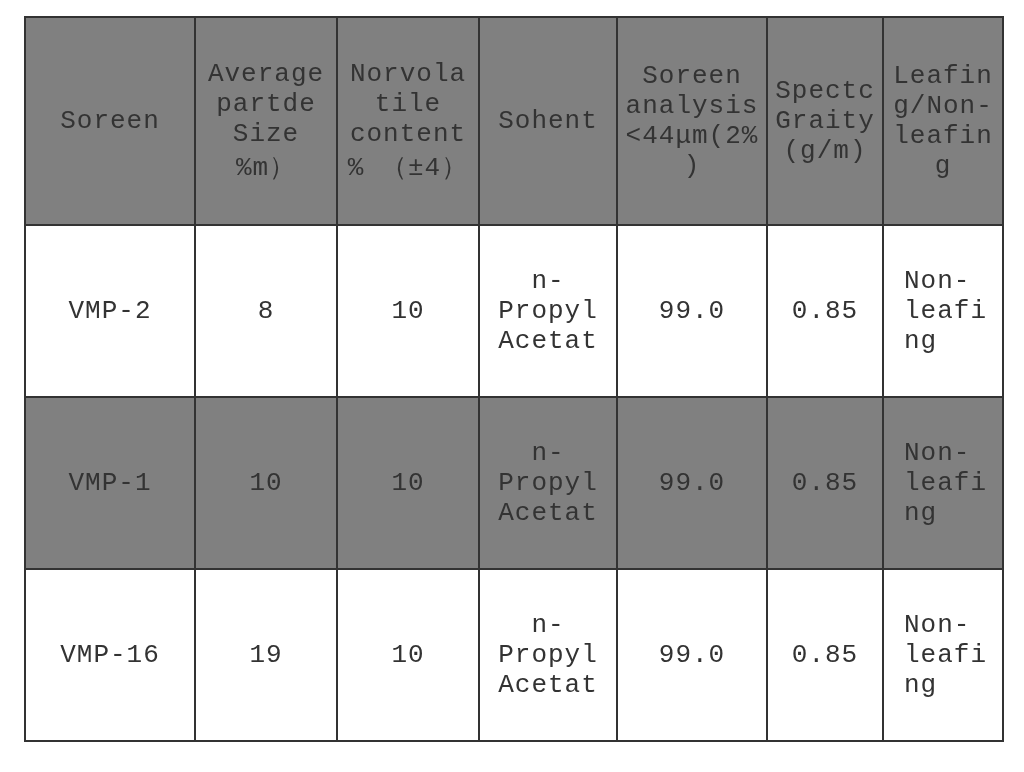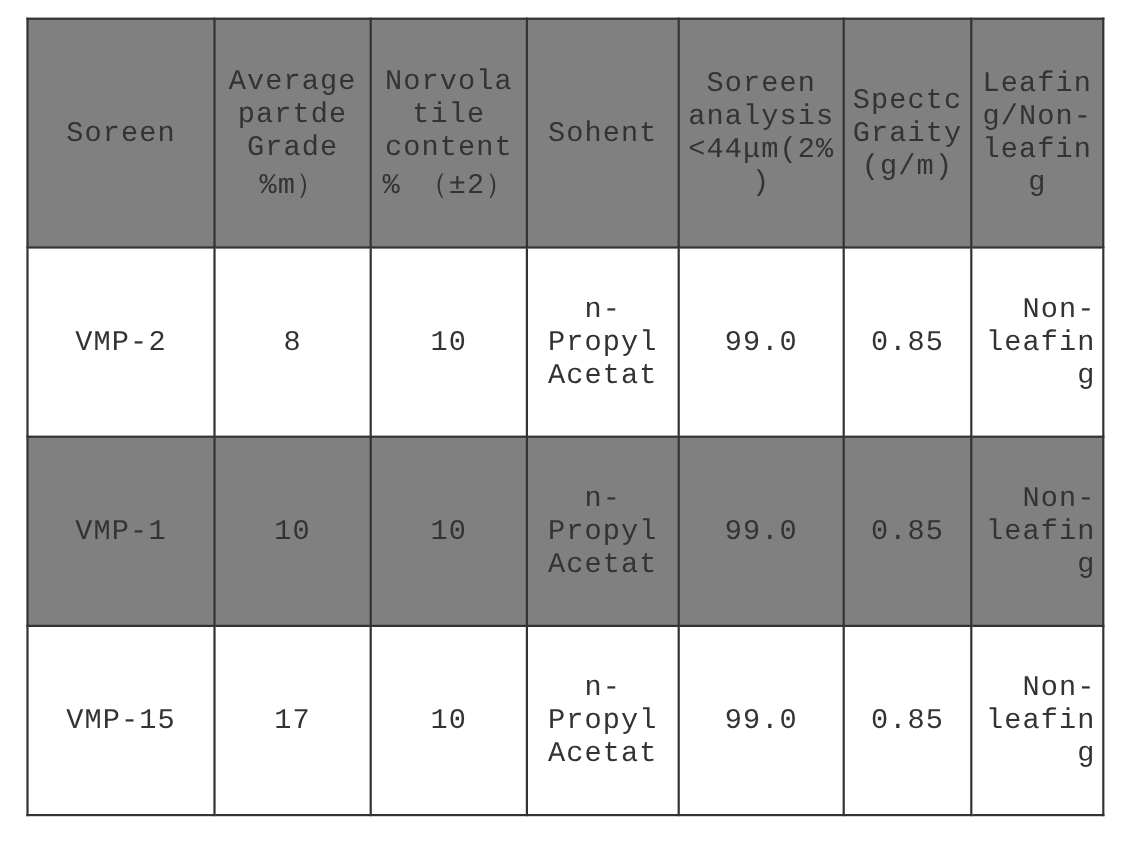--- a/index.html
+++ b/index.html
@@ -39,22 +39,22 @@
     height: 172px;
   }
   tbody tr.shade td {
     background: #808080;
   }
   td {
     text-align: center;
     padding: 10px 6px;
   }
   td.leafing {
-    text-align: right;
-    padding-left: 8px;
+    text-align: left;
+    padding-left: 20px;
   }
   col.c0 { width: 170px; }
   col.c1 { width: 142px; }
   col.c2 { width: 142px; }
   col.c3 { width: 138px; }
   col.c4 { width: 150px; }
   col.c5 { width: 116px; }
   col.c6 { width: 120px; }
 </style>
 </head>
@@ -67,23 +67,23 @@
         <col class="c1">
         <col class="c2">
         <col class="c3">
         <col class="c4">
         <col class="c5">
         <col class="c6">
     </colgroup>
     <thead>
       <tr>
         <th>Soreen</th>
-        <th>Average partde Grade   %m）</th>
+        <th>Average partde Size   %m）</th>
         <th>Norvolatile content %
-（±2）</th>
+（±4）</th>
         <th>Sohent</th>
         <th>Soreen analysis &lt;44μm(2%)</th>
         <th>Spectc Graity (g/m)</th>
         <th>Leafing/Non-leafing</th>
       </tr>
     </thead>
     <tbody>
       <tr>
         <td>VMP-2</td>
         <td>8</td>
@@ -96,22 +96,22 @@
       <tr class="shade">
         <td>VMP-1</td>
         <td>10</td>
         <td>10</td>
         <td>n-Propyl Acetat</td>
         <td>99.0</td>
         <td>0.85</td>
         <td class="leafing">Non-leafing</td>
       </tr>
       <tr>
-        <td>VMP-15</td>
-        <td>17</td>
+        <td>VMP-16</td>
+        <td>19</td>
         <td>10</td>
         <td>n-Propyl Acetat</td>
         <td>99.0</td>
         <td>0.85</td>
         <td class="leafing">Non-leafing</td>
       </tr>
     </tbody>
   </table>
 </div>
 

